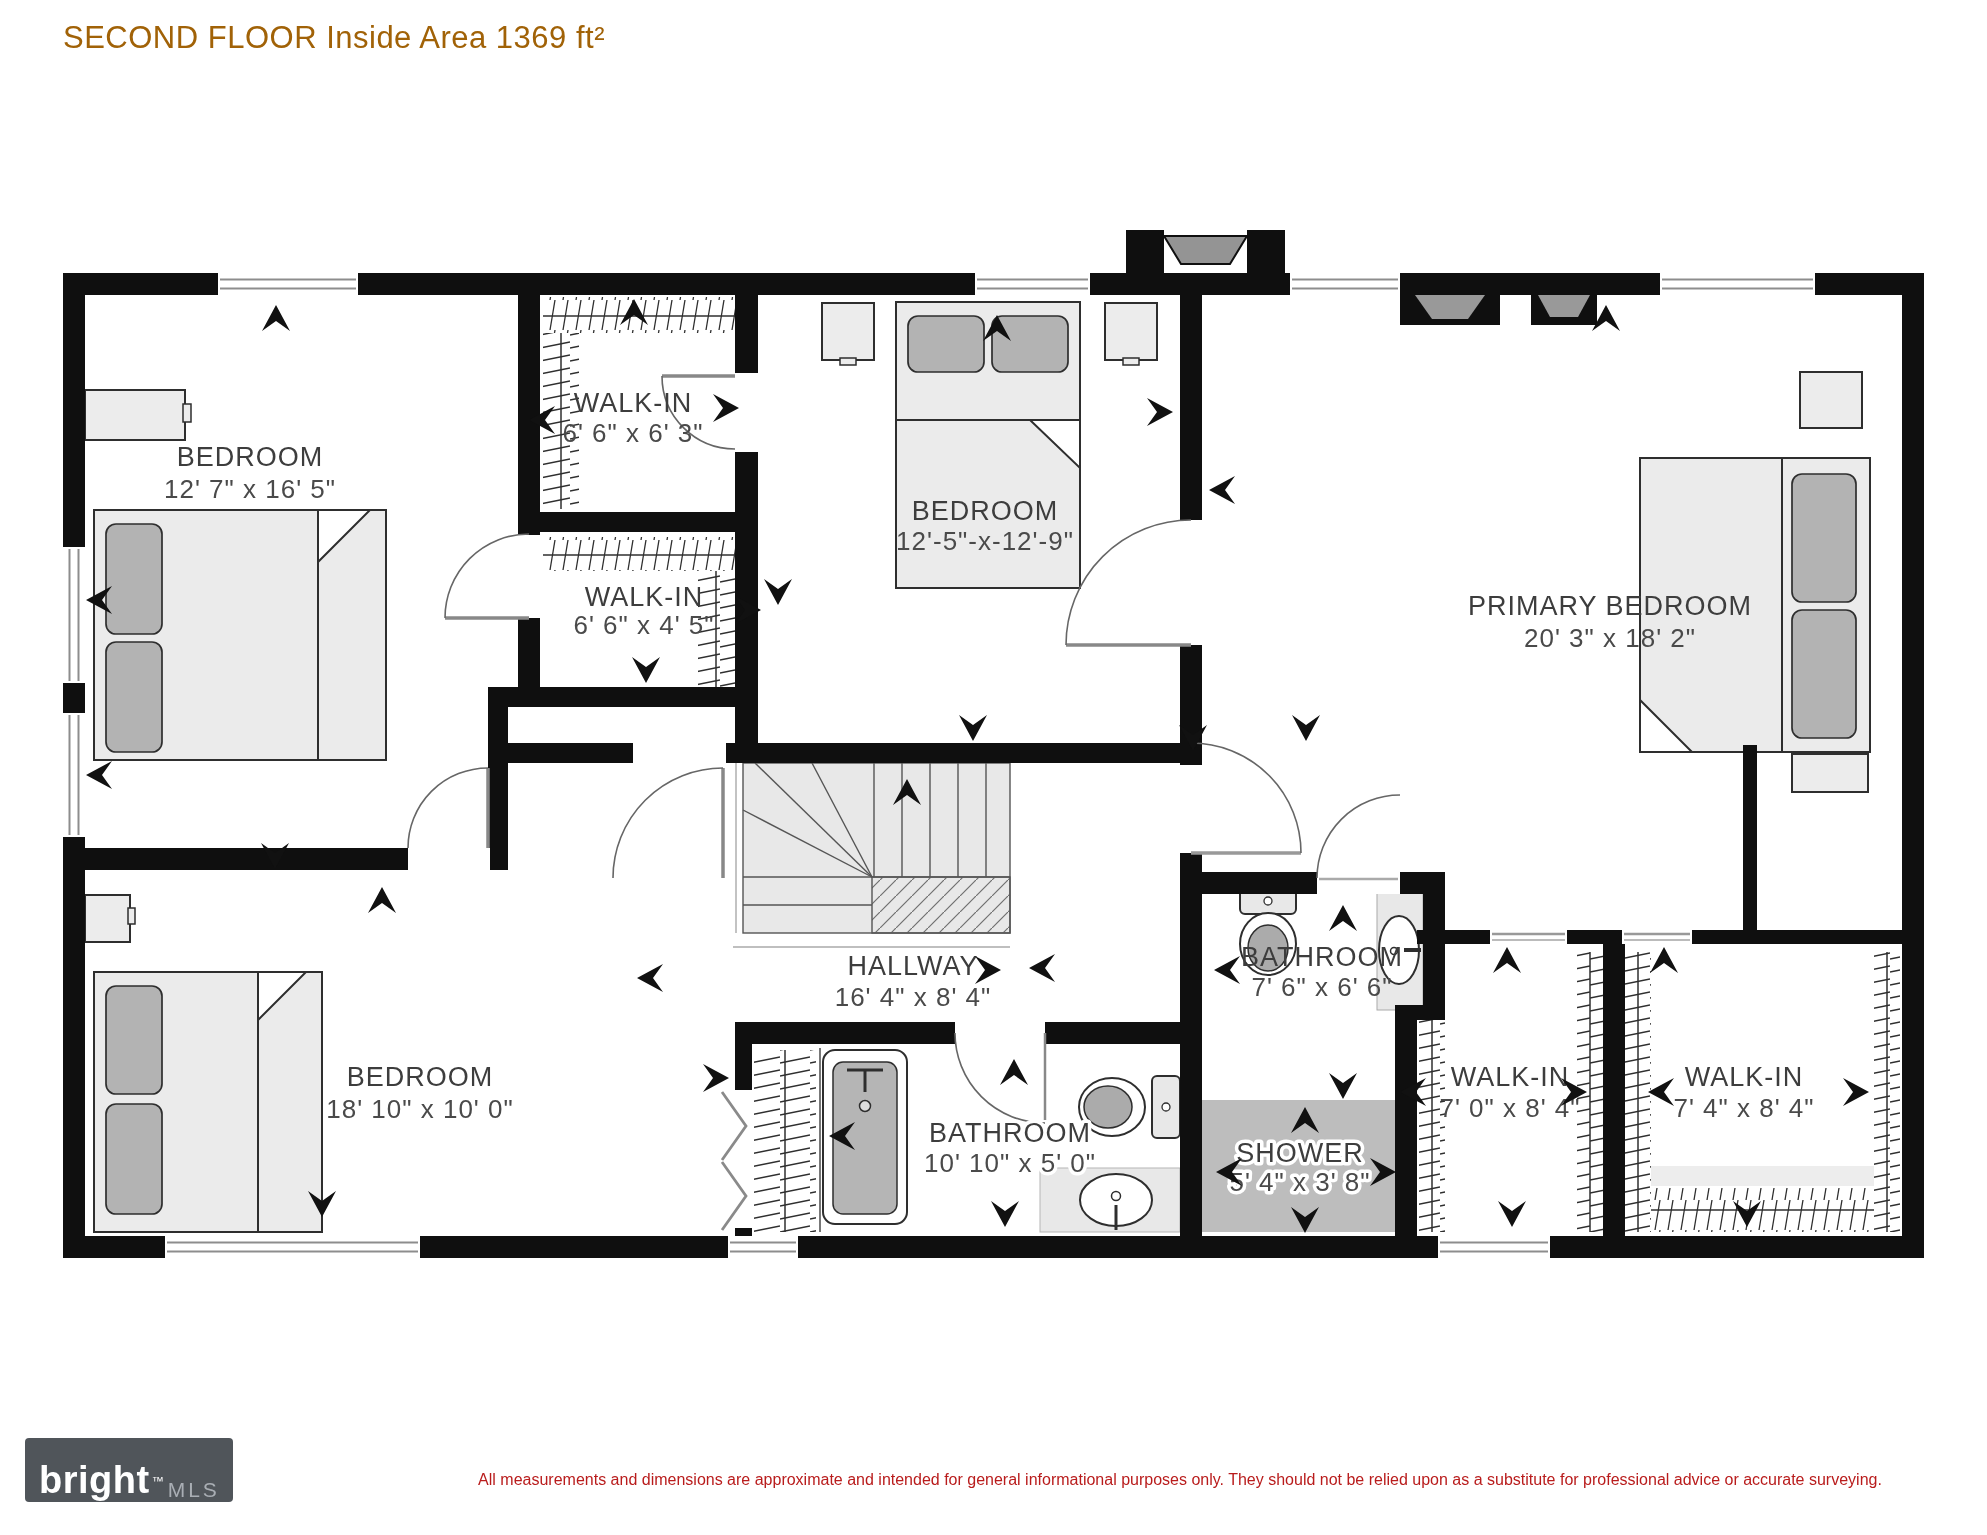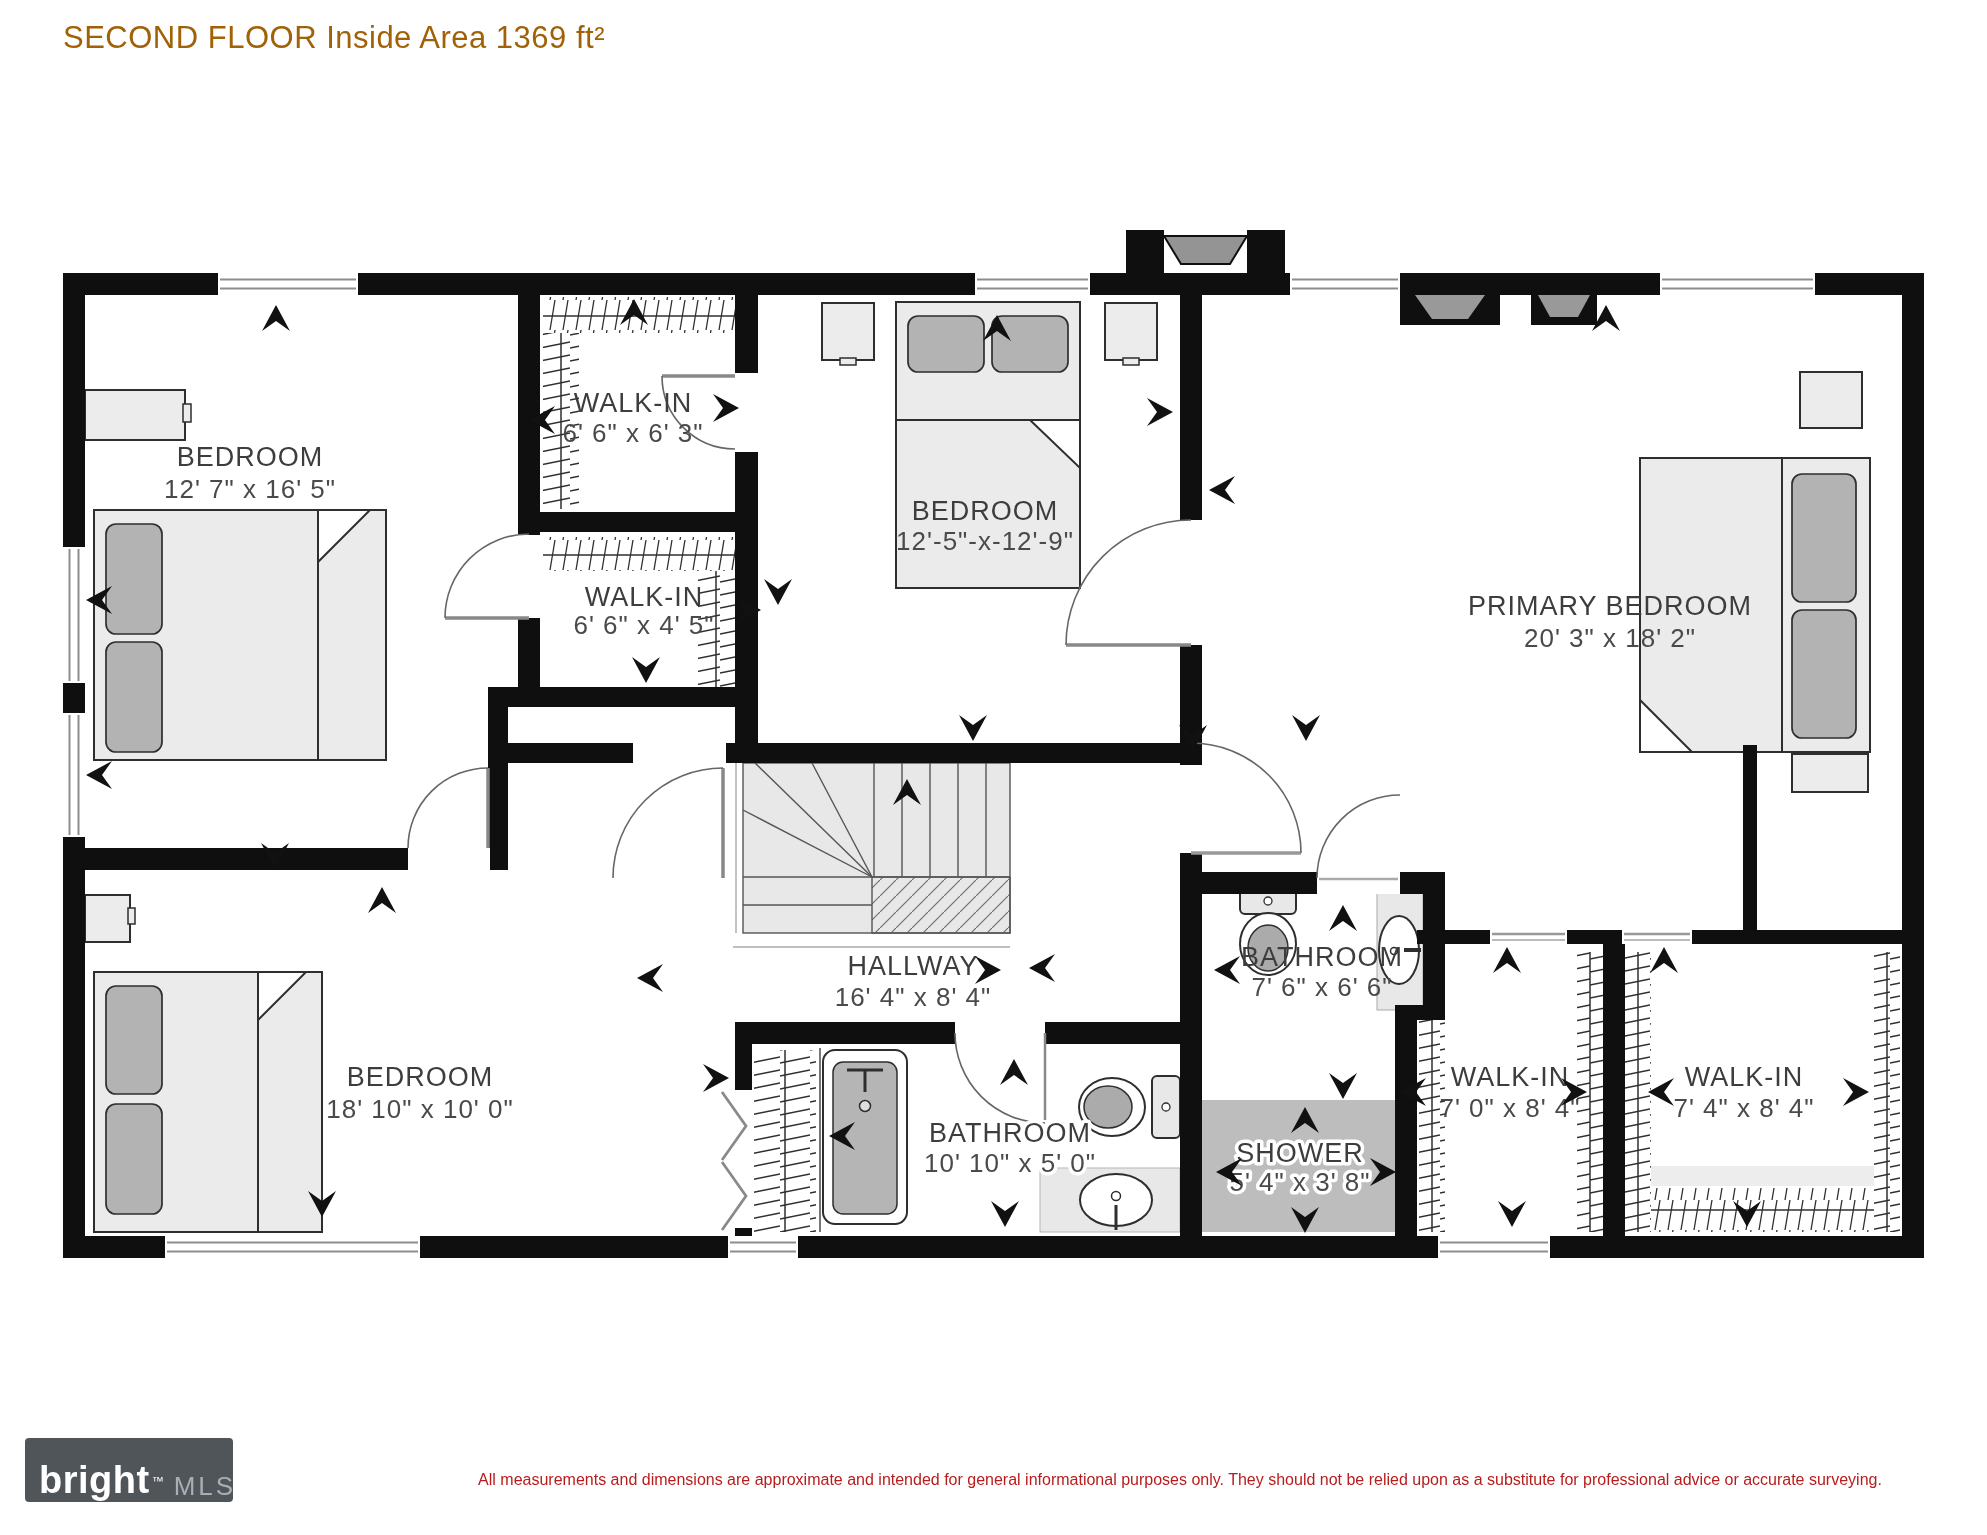--- a/index.html
+++ b/index.html
@@ -7,21 +7,21 @@
   .page-title{position:absolute;left:63px;top:20px;font-size:31px;color:#a16207;letter-spacing:.5px;}
   svg{position:absolute;left:0;top:0;}
   svg text{font-family:"Liberation Sans",sans-serif;fill:#3d3d3d;letter-spacing:1px;}
   .room-name{font-size:27px;}
   .room-dims{font-size:26px;fill:#4a4a4a;}
   .halo{paint-order:stroke;stroke:#ffffff;stroke-width:7px;stroke-linejoin:round;}
   .footer-logo{position:absolute;left:25px;top:1438px;width:208px;height:64px;background:#50555a;border-radius:4px;
     display:flex;align-items:flex-end;padding-left:14px;box-sizing:border-box;}
   .logo-bright{color:#ffffff;font-weight:bold;font-size:38px;letter-spacing:.5px;}
   .logo-tm{color:#ffffff;font-size:12px;vertical-align:top;position:relative;top:-14px;margin-left:2px;}
-  .logo-mls{color:#a9aeb4;font-size:26px;letter-spacing:3px;margin-left:10px;padding-top:6px;}
+  .logo-mls{color:#a9aeb4;font-size:21px;letter-spacing:3px;margin-left:4px;padding-top:6px;}
   .disclaimer{position:absolute;left:400px;top:1471px;width:1560px;text-align:center;font-size:16px;color:#b91c1c;}
 </style>
 </head>
 <body>
 
 <div class="page-title">SECOND FLOOR Inside Area 1369 ft²</div>
 
 <svg width="1987" height="1535" viewBox="0 0 1987 1535">
   <defs>
     <path id="arrow" d="M -14 13 L 0 -13 L 14 13 L 0 3 Z" fill="#111"></path>

